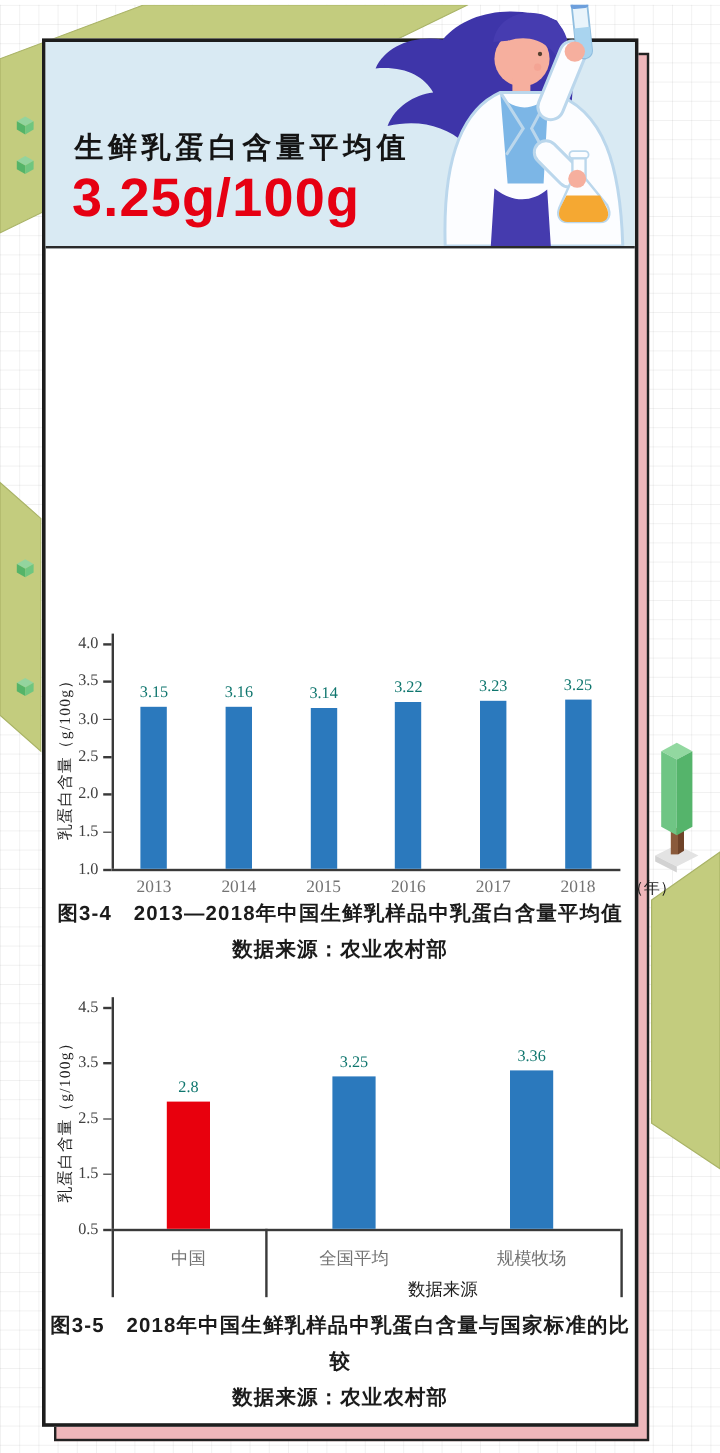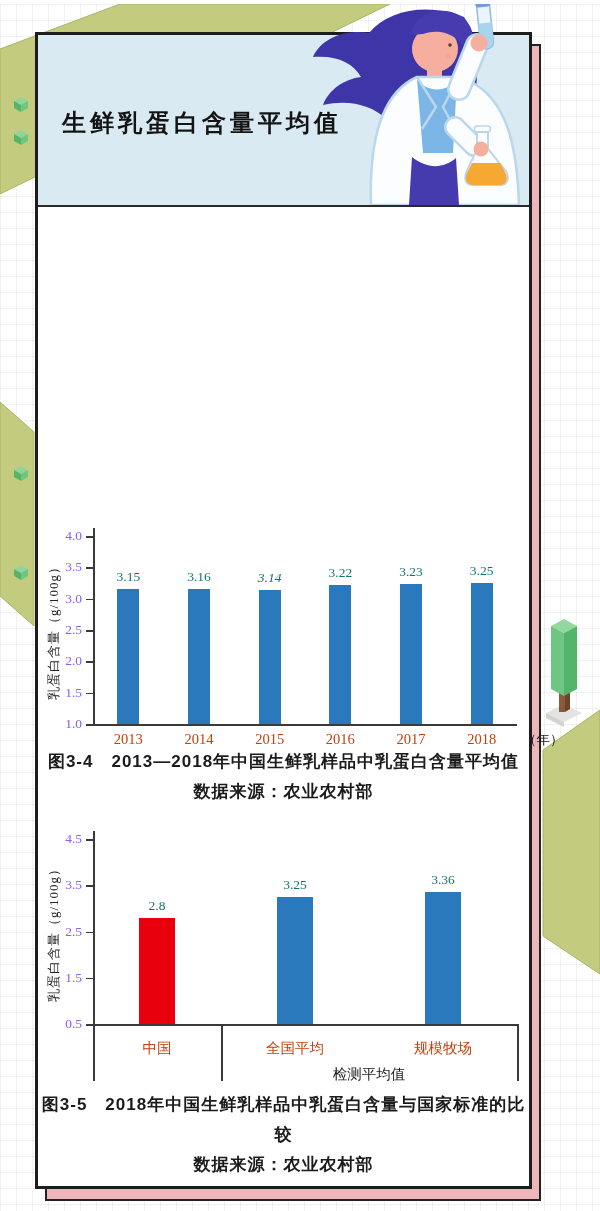--- a/index.html
+++ b/index.html
@@ -33,25 +33,25 @@
     font-size:20px;font-weight:bold;color:#1b1b1b;line-height:39px;
     text-align:justify;text-justify:inter-character;letter-spacing:1.5px;}
 
   
   .chart{position:absolute;left:0;width:497px;}
   #chart0{top:472px;height:250px;}
   #chart1{top:792px;height:265px;}
   .axis{position:absolute;background:#3a3a3a;}
   .bar{position:absolute;}
   .tick{position:absolute;height:1.5px;background:#3a3a3a;}
-  .tick-label{position:absolute;width:40px;text-align:right;font-size:13.5px;color:#8b5cf6;
+  .tick-label{position:absolute;width:40px;text-align:right;font-size:13.5px;color:#404040;
     font-family:"Liberation Serif","DejaVu Serif",serif;}
   .bar-value{position:absolute;width:60px;text-align:center;font-size:13.5px;color:#0f766e;
     font-family:"Liberation Serif","DejaVu Serif",serif;}
-  .cat-label{position:absolute;width:90px;text-align:center;font-size:14.5px;color:#c2410c;
+  .cat-label{position:absolute;width:90px;text-align:center;font-size:14.5px;color:#737373;
     font-family:"Liberation Serif","DejaVu Serif",serif;}
   .group-label{position:absolute;width:180px;text-align:center;font-size:14.5px;color:#1c1c1c;
     font-family:"Liberation Serif","DejaVu Serif",serif;}
   .unit-label{position:absolute;font-size:13.5px;color:#1c1c1c;white-space:nowrap;
     font-family:"Liberation Serif","DejaVu Serif",serif;}
   .ylabel{position:absolute;white-space:nowrap;font-size:13px;color:#222;letter-spacing:1px;
     font-family:"Liberation Serif","DejaVu Serif",serif;
     transform:translate(-50%,-50%) rotate(-90deg);}
   .divider{position:absolute;width:1.5px;background:#3a3a3a;}
 
@@ -106,20 +106,21 @@
     <polygon points="8,10 21,17 21,80 8,73" fill="#6fc584"></polygon>
     <polygon points="21,17 34,10 34,73 21,80" fill="#55b46b"></polygon>
   </svg>
 
   <div class="pink-card"></div>
 
   <div class="card">
 
     <div class="header">
       <div class="header-title">生鲜乳蛋白含量平均值</div>
+      <div class="header-value">3.25g/100g</div>
 
       <svg class="illustration" viewBox="0 0 220 224">
 
         <path d="M155,36 C120,22 80,28 60,52 C35,48 12,58 4,76 C28,74 44,82 52,96 C36,98 20,108 14,124 C40,118 62,124 78,138 C100,150 140,148 158,132 C172,116 172,60 155,36 Z" fill="#3e35a9"></path>
 
         <circle cx="126" cy="68" r="23" fill="#f6af9e"></circle>
         <rect x="118" y="84" width="15" height="14" fill="#f6af9e"></rect>
         <circle cx="141" cy="64" r="1.8" fill="#54402f"></circle>
         <circle cx="139" cy="75" r="3" fill="#f29a8c" opacity="0.55"></circle>
 
@@ -172,21 +173,21 @@
         <div class="tick-label" style="left: 4px; top: 177.667px;">1.5</div>
         <div class="tick" style="left: 48px; top: 217px; width: 7px;"></div>
         <div class="tick-label" style="left: 4px; top: 209px;">1.0</div>
         <div class="bar" style="left: 79.3333px; top: 82.2667px; width: 22px; height: 134.733px; background: rgb(43, 121, 189);"></div>
         <div class="bar-value" style="left: 60.3333px; top: 62.2667px;">3.15</div>
         <div class="cat-label" style="left: 45.3333px; top: 224px;">2013</div>
         <div class="bar" style="left: 150px; top: 81.64px; width: 22px; height: 135.36px; background: rgb(43, 121, 189);"></div>
         <div class="bar-value" style="left: 131px; top: 61.64px;">3.16</div>
         <div class="cat-label" style="left: 116px; top: 224px;">2014</div>
         <div class="bar" style="left: 220.667px; top: 82.8933px; width: 22px; height: 134.107px; background: rgb(43, 121, 189);"></div>
-        <div class="bar-value" style="left: 201.667px; top: 62.8933px; font-style: italic;">3.14</div>
+        <div class="bar-value" style="left: 201.667px; top: 62.8933px;">3.14</div>
         <div class="cat-label" style="left: 186.667px; top: 224px;">2015</div>
         <div class="bar" style="left: 291.333px; top: 77.88px; width: 22px; height: 139.12px; background: rgb(43, 121, 189);"></div>
         <div class="bar-value" style="left: 272.333px; top: 57.88px;">3.22</div>
         <div class="cat-label" style="left: 257.333px; top: 224px;">2016</div>
         <div class="bar" style="left: 362px; top: 77.2533px; width: 22px; height: 139.747px; background: rgb(43, 121, 189);"></div>
         <div class="bar-value" style="left: 343px; top: 57.2533px;">3.23</div>
         <div class="cat-label" style="left: 328px; top: 224px;">2017</div>
         <div class="bar" style="left: 432.667px; top: 76px; width: 22px; height: 141px; background: rgb(43, 121, 189);"></div>
         <div class="bar-value" style="left: 413.667px; top: 56px;">3.25</div>
         <div class="cat-label" style="left: 398.667px; top: 224px;">2018</div>
@@ -218,21 +219,21 @@
         <div class="bar" style="left: 239px; top: 69.8125px; width: 36px; height: 127.188px; background: rgb(43, 121, 189);"></div>
         <div class="bar-value" style="left: 227px; top: 49.8125px;">3.25</div>
         <div class="cat-label" style="left: 212px; top: 212px;">全国平均</div>
         <div class="bar" style="left: 387px; top: 64.725px; width: 36px; height: 132.275px; background: rgb(43, 121, 189);"></div>
         <div class="bar-value" style="left: 375px; top: 44.725px;">3.36</div>
         <div class="cat-label" style="left: 360px; top: 212px;">规模牧场</div>
         <div class="ylabel" style="left: 16px; top: 104.5px;">乳蛋白含量（g/100g）</div>
         <div class="divider" style="left: 55px; top: 197px; height: 57px;"></div>
         <div class="divider" style="left: 183px; top: 197px; height: 57px;"></div>
         <div class="divider" style="left: 479px; top: 197px; height: 57px;"></div>
-        <div class="group-label" style="left: 241px; top: 238px;">检测平均值</div>
+        <div class="group-label" style="left: 241px; top: 238px;">数据来源</div>
       </div>
 
     <div class="caption" id="caption1">
       <div>图3-5　2018年中国生鲜乳样品中乳蛋白含量与国家标准的比较</div>
       <div>数据来源：农业农村部</div>
     </div>
 
   </div>
 </div>
 

